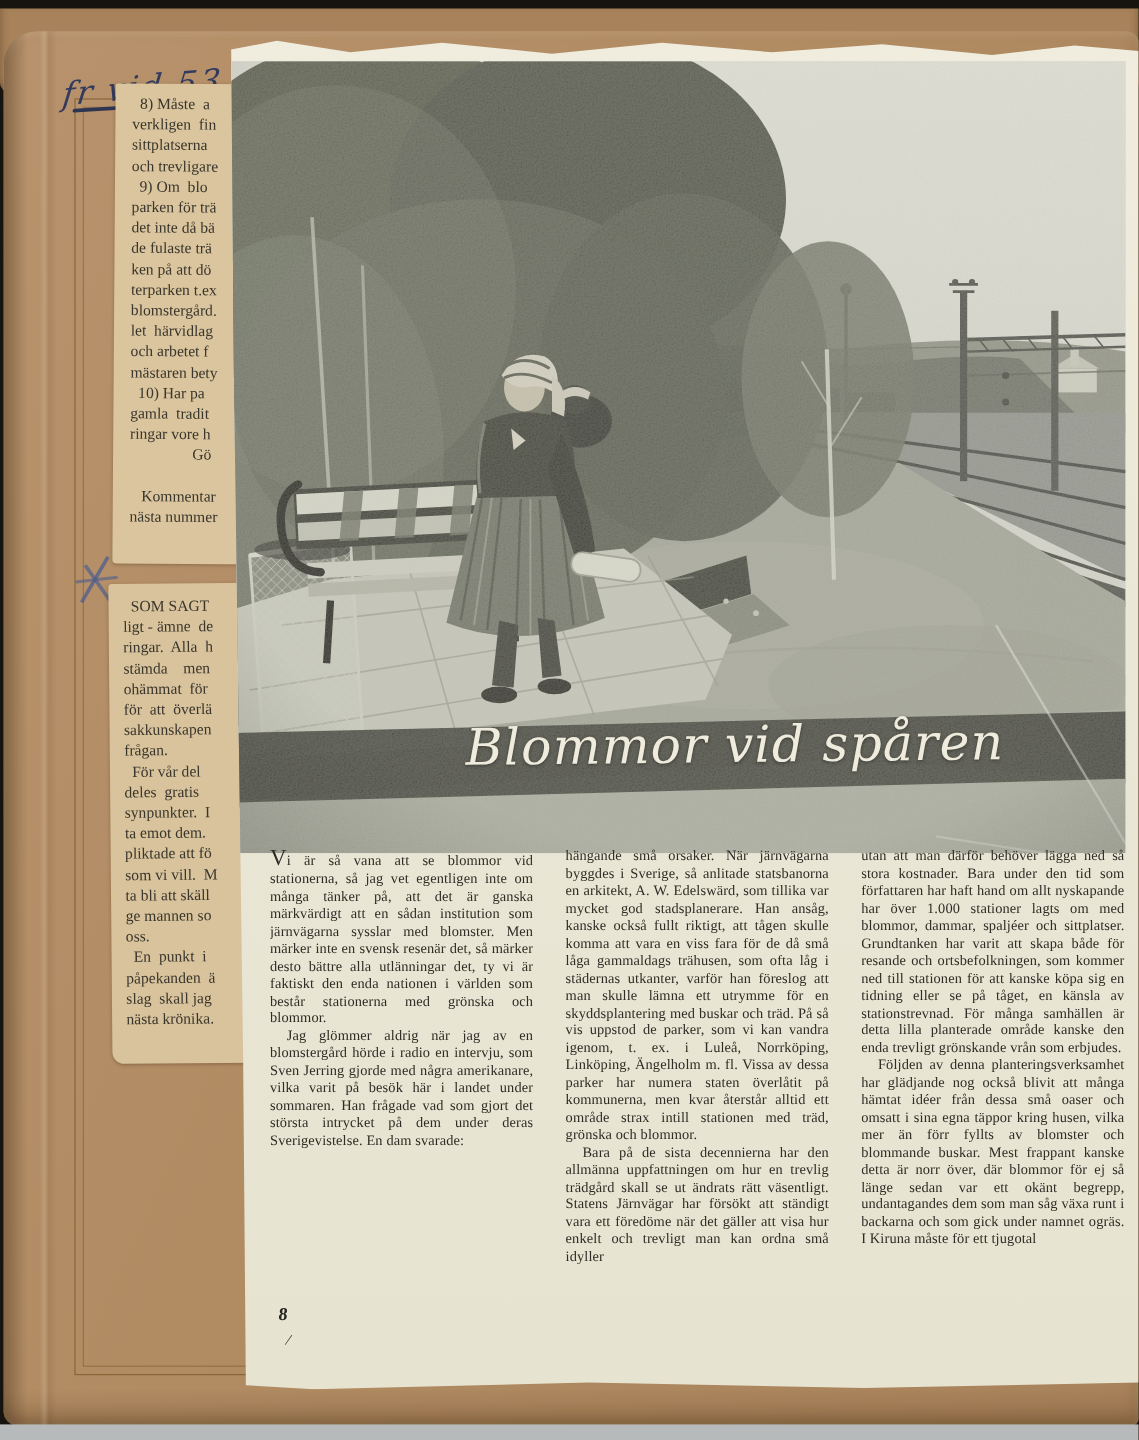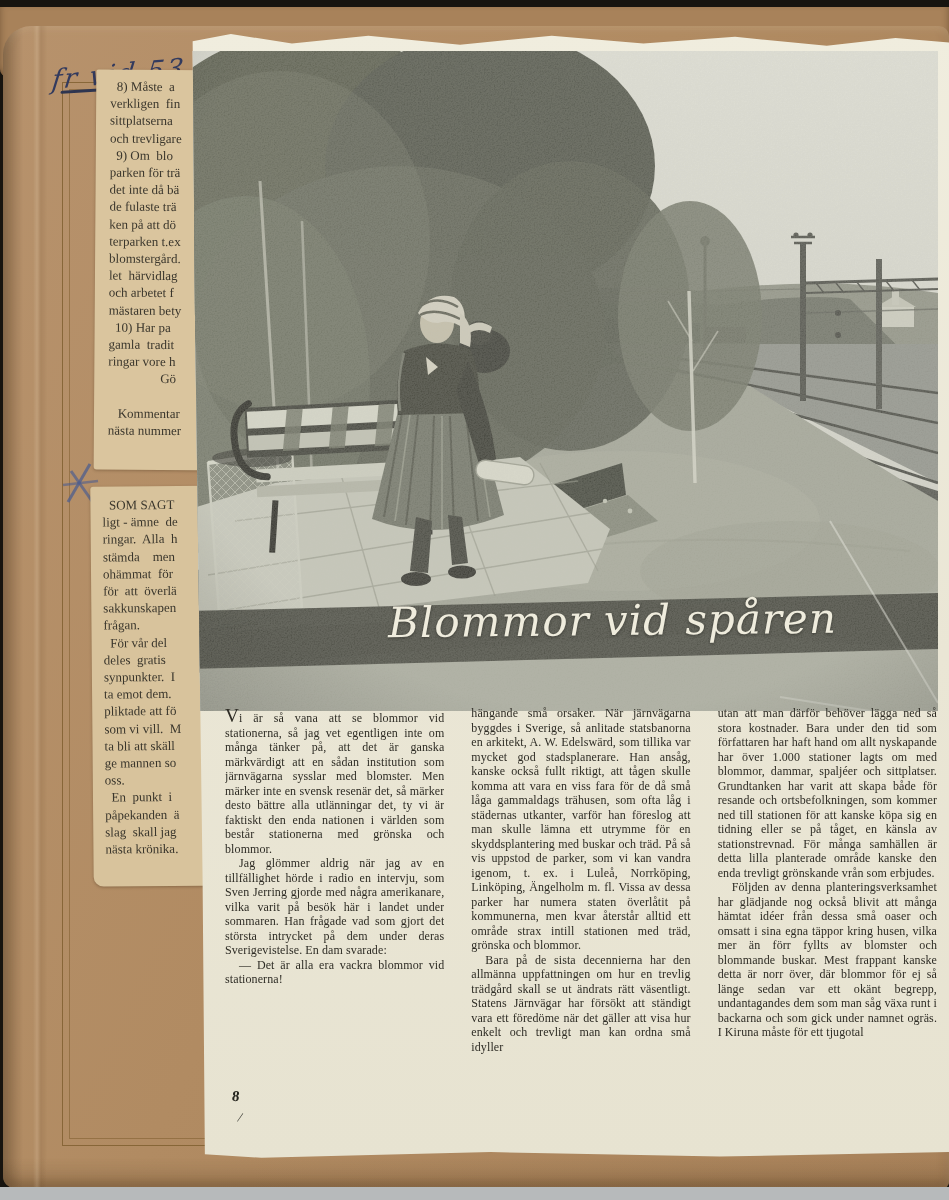--- a/index.html
+++ b/index.html
@@ -369,22 +369,21 @@
         <rect x="0" y="0" width="748" height="660" fill="url(#vign)"></rect>
         <rect x="0" y="0" width="748" height="660" filter="url(#grainF)" opacity=".28"></rect>
       </svg>
 
       <div class="photo-title">Blommor vid spåren</div>
     </div>
 
     <div class="columns">
       <div class="col col-1">
           <p>Vi är så vana att se blommor vid stationerna, så jag vet egentligen inte om många tänker på, att det är ganska märkvärdigt att en sådan institution som järnvägarna sysslar med blomster. Men märker inte en svensk resenär det, så märker desto bättre alla utlänningar det, ty vi är faktiskt den enda nationen i världen som består stationerna med grönska och blommor.</p>
-          <p>Jag glömmer aldrig när jag av en tillfällighet hörde i radio en intervju, som Sven Jerring gjorde med några amerikanare, vilka varit på besök här i landet under sommaren. Han frågade vad som gjort det största intrycket på dem under deras Sverigevistelse. En dam svarade:</p>
-          <p>— Det är alla era vackra blommor vid stationerna!</p>
+          <p>Jag glömmer aldrig när jag av en blomstergård hörde i radio en intervju, som Sven Jerring gjorde med några amerikanare, vilka varit på besök här i landet under sommaren. Han frågade vad som gjort det största intrycket på dem under deras Sverigevistelse. En dam svarade:</p>
         </div>
       <div class="col col-2">
           <p>hängande små orsaker. När järnvägarna byggdes i Sverige, så anlitade statsbanorna en arkitekt, A. W. Edelswärd, som tillika var mycket god stadsplanerare. Han ansåg, kanske också fullt riktigt, att tågen skulle komma att vara en viss fara för de då små låga gammaldags trähusen, som ofta låg i städernas utkanter, varför han föreslog att man skulle lämna ett utrymme för en skyddsplantering med buskar och träd. På så vis uppstod de parker, som vi kan vandra igenom, t. ex. i Luleå, Norrköping, Linköping, Ängelholm m. fl. Vissa av dessa parker har numera staten överlåtit på kommunerna, men kvar återstår alltid ett område strax intill stationen med träd, grönska och blommor.</p>
           <p>Bara på de sista decennierna har den allmänna uppfattningen om hur en trevlig trädgård skall se ut ändrats rätt väsentligt. Statens Järnvägar har försökt att ständigt vara ett föredöme när det gäller att visa hur enkelt och trevligt man kan ordna små idyller</p>
         </div>
       <div class="col col-3">
           <p>utan att man därför behöver lägga ned så stora kostnader. Bara under den tid som författaren har haft hand om allt nyskapande har över 1.000 stationer lagts om med blommor, dammar, spaljéer och sittplatser. Grundtanken har varit att skapa både för resande och ortsbefolkningen, som kommer ned till stationen för att kanske köpa sig en tidning eller se på tåget, en känsla av stationstrevnad. För många samhällen är detta lilla planterade område kanske den enda trevligt grönskande vrån som erbjudes.</p>
           <p>Följden av denna planteringsverksamhet har glädjande nog också blivit att många hämtat idéer från dessa små oaser och omsatt i sina egna täppor kring husen, vilka mer än förr fyllts av blomster och blommande buskar. Mest frappant kanske detta är norr över, där blommor för ej så länge sedan var ett okänt begrepp, undantagandes dem som man såg växa runt i backarna och som gick under namnet ogräs. I Kiruna måste för ett tjugotal</p>
         </div>
     </div>

